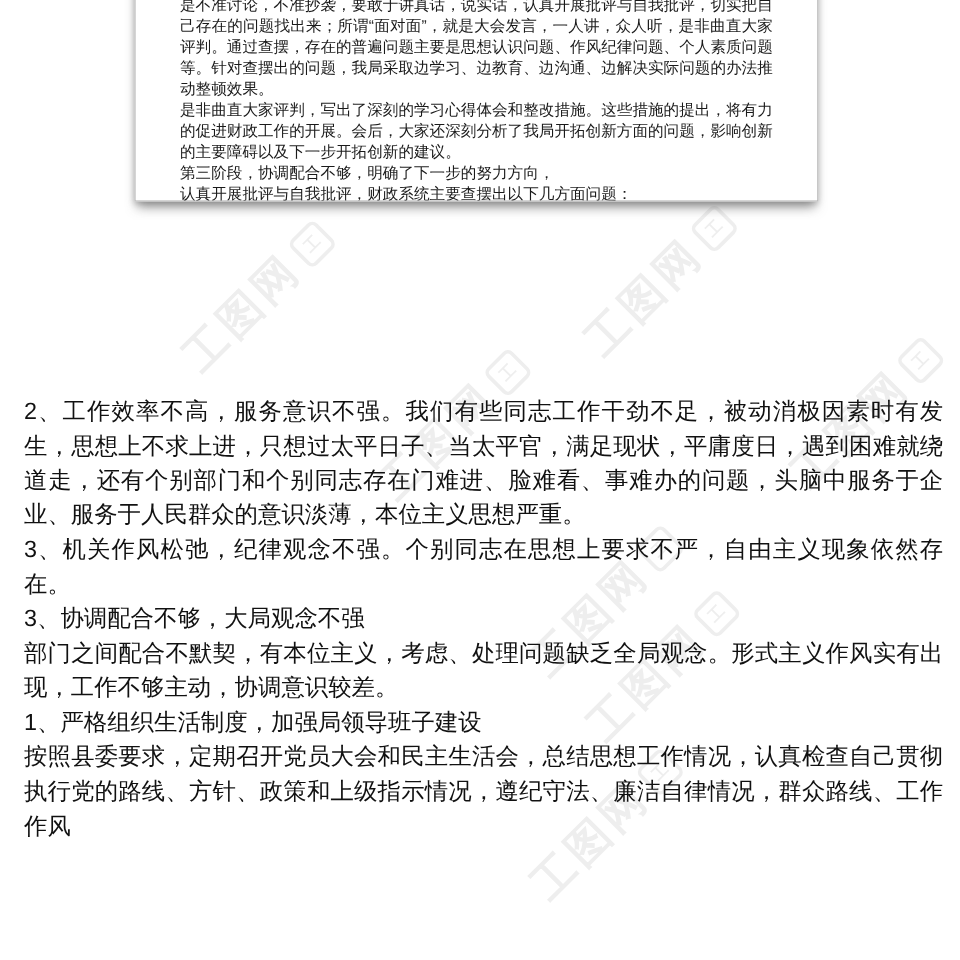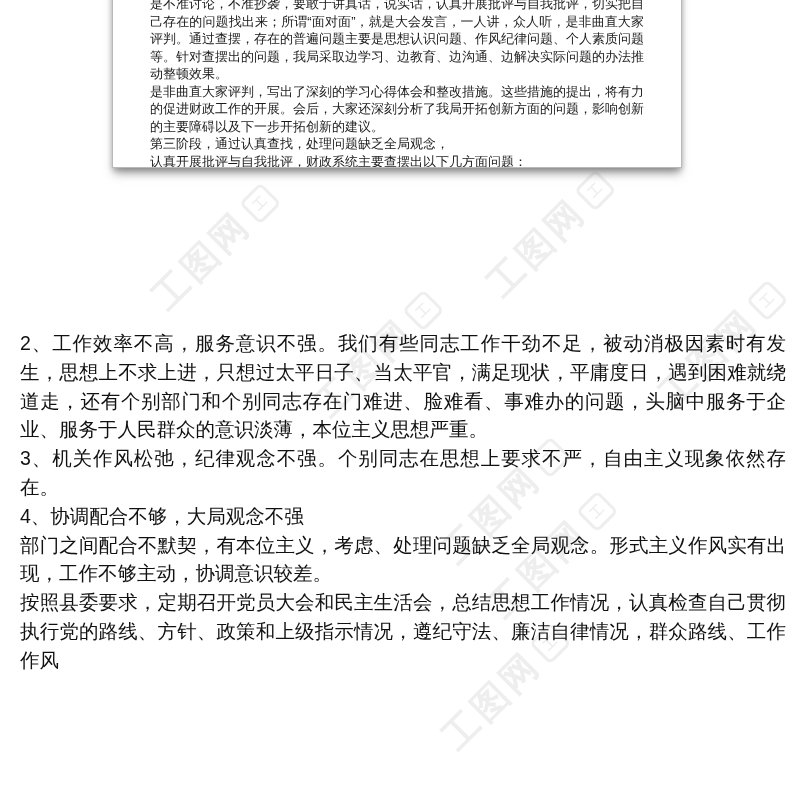--- a/index.html
+++ b/index.html
@@ -99,24 +99,25 @@
     <div class="wm" style="left: 505px; top: 688px; color: rgb(238, 238, 238);">
       <span class="wm-text">工图网</span>
       <span class="wm-logo">工</span>
     </div>
   </div>
 
 <div id="preview-page">
   <div id="preview-text">
       <p>是不准讨论，不准抄袭，要敢于讲真话，说实话，认真开展批评与自我批评，切实把自己存在的问题找出来；所谓“面对面”，就是大会发言，一人讲，众人听，是非曲直大家评判。通过查摆，存在的普遍问题主要是思想认识问题、作风纪律问题、个人素质问题等。针对查摆出的问题，我局采取边学习、边教育、边沟通、边解决实际问题的办法推动整顿效果。</p>
       <p>是非曲直大家评判，写出了深刻的学习心得体会和整改措施。这些措施的提出，将有力的促进财政工作的开展。会后，大家还深刻分析了我局开拓创新方面的问题，影响创新的主要障碍以及下一步开拓创新的建议。</p>
-      <p>第三阶段，通过认真查找，处理问题缺乏全局观念，</p>
+      <p>第三阶段，协调配合不够，明确了下一步的努力方向，</p>
       <p>认真开展批评与自我批评，财政系统主要查摆出以下几方面问题：</p>
     </div>
 </div>
 
 <div id="body-text">
     <p>2、工作效率不高，服务意识不强。我们有些同志工作干劲不足，被动消极因素时有发生，思想上不求上进，只想过太平日子、当太平官，满足现状，平庸度日，遇到困难就绕道走，还有个别部门和个别同志存在门难进、脸难看、事难办的问题，头脑中服务于企业、服务于人民群众的意识淡薄，本位主义思想严重。</p>
     <p>3、机关作风松弛，纪律观念不强。个别同志在思想上要求不严，自由主义现象依然存在。</p>
-    <p>4、协调配合不够，大局观念不强</p>
+    <p>3、协调配合不够，大局观念不强</p>
     <p>部门之间配合不默契，有本位主义，考虑、处理问题缺乏全局观念。形式主义作风实有出现，工作不够主动，协调意识较差。</p>
+    <p>1、严格组织生活制度，加强局领导班子建设</p>
     <p>按照县委要求，定期召开党员大会和民主生活会，总结思想工作情况，认真检查自己贯彻执行党的路线、方针、政策和上级指示情况，遵纪守法、廉洁自律情况，群众路线、工作作风</p>
   </div>
 
 </body></html>

